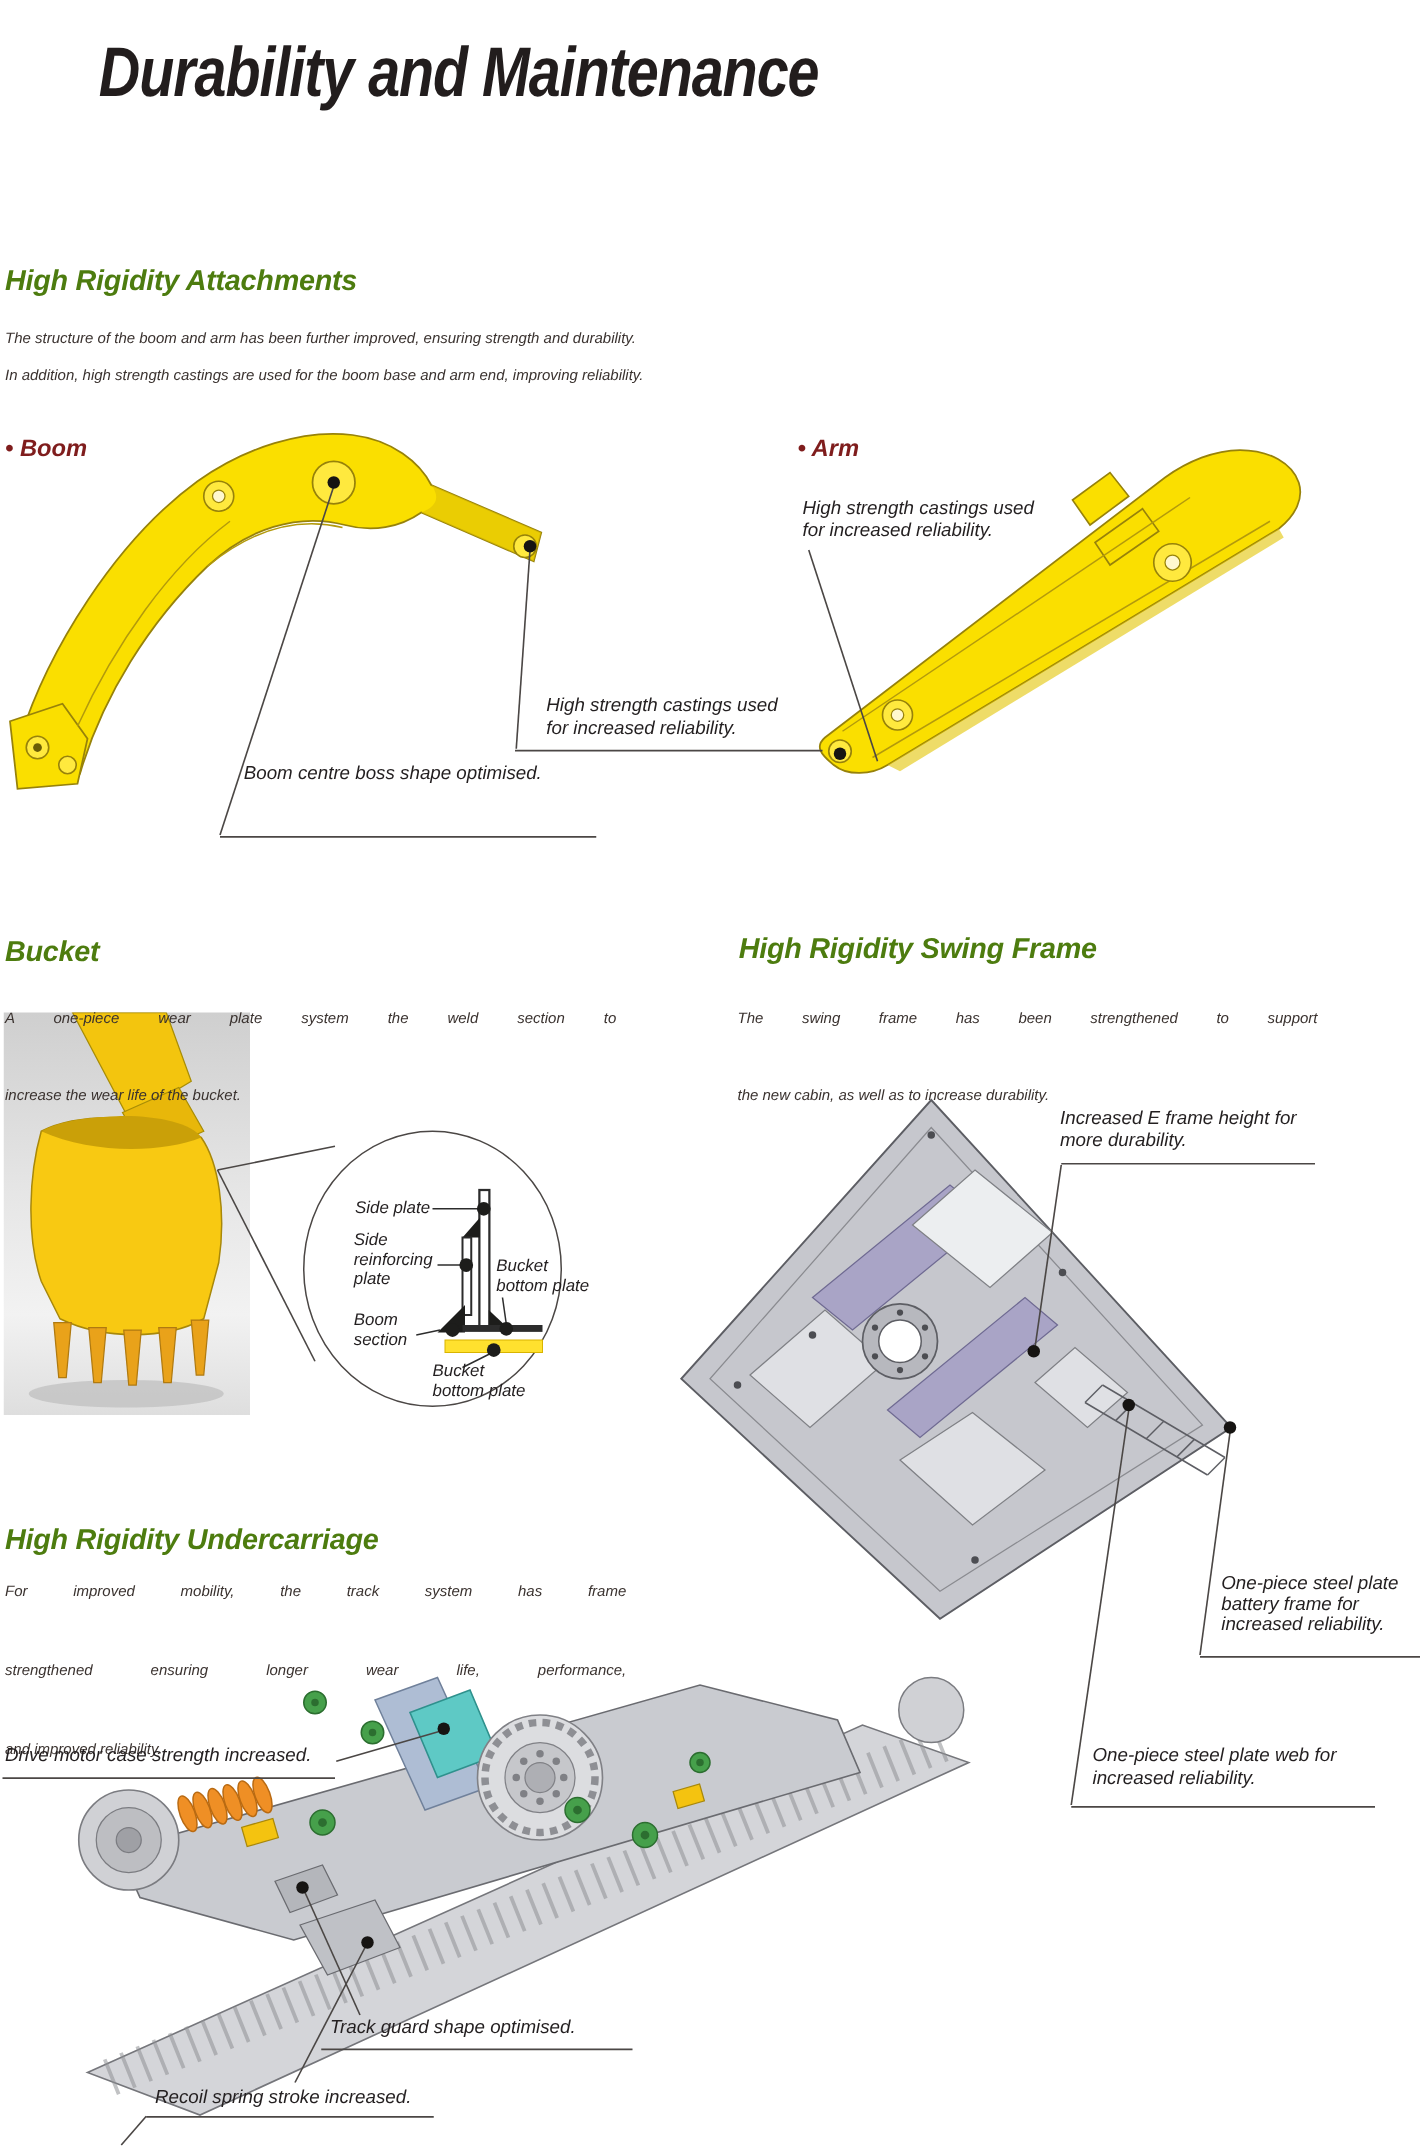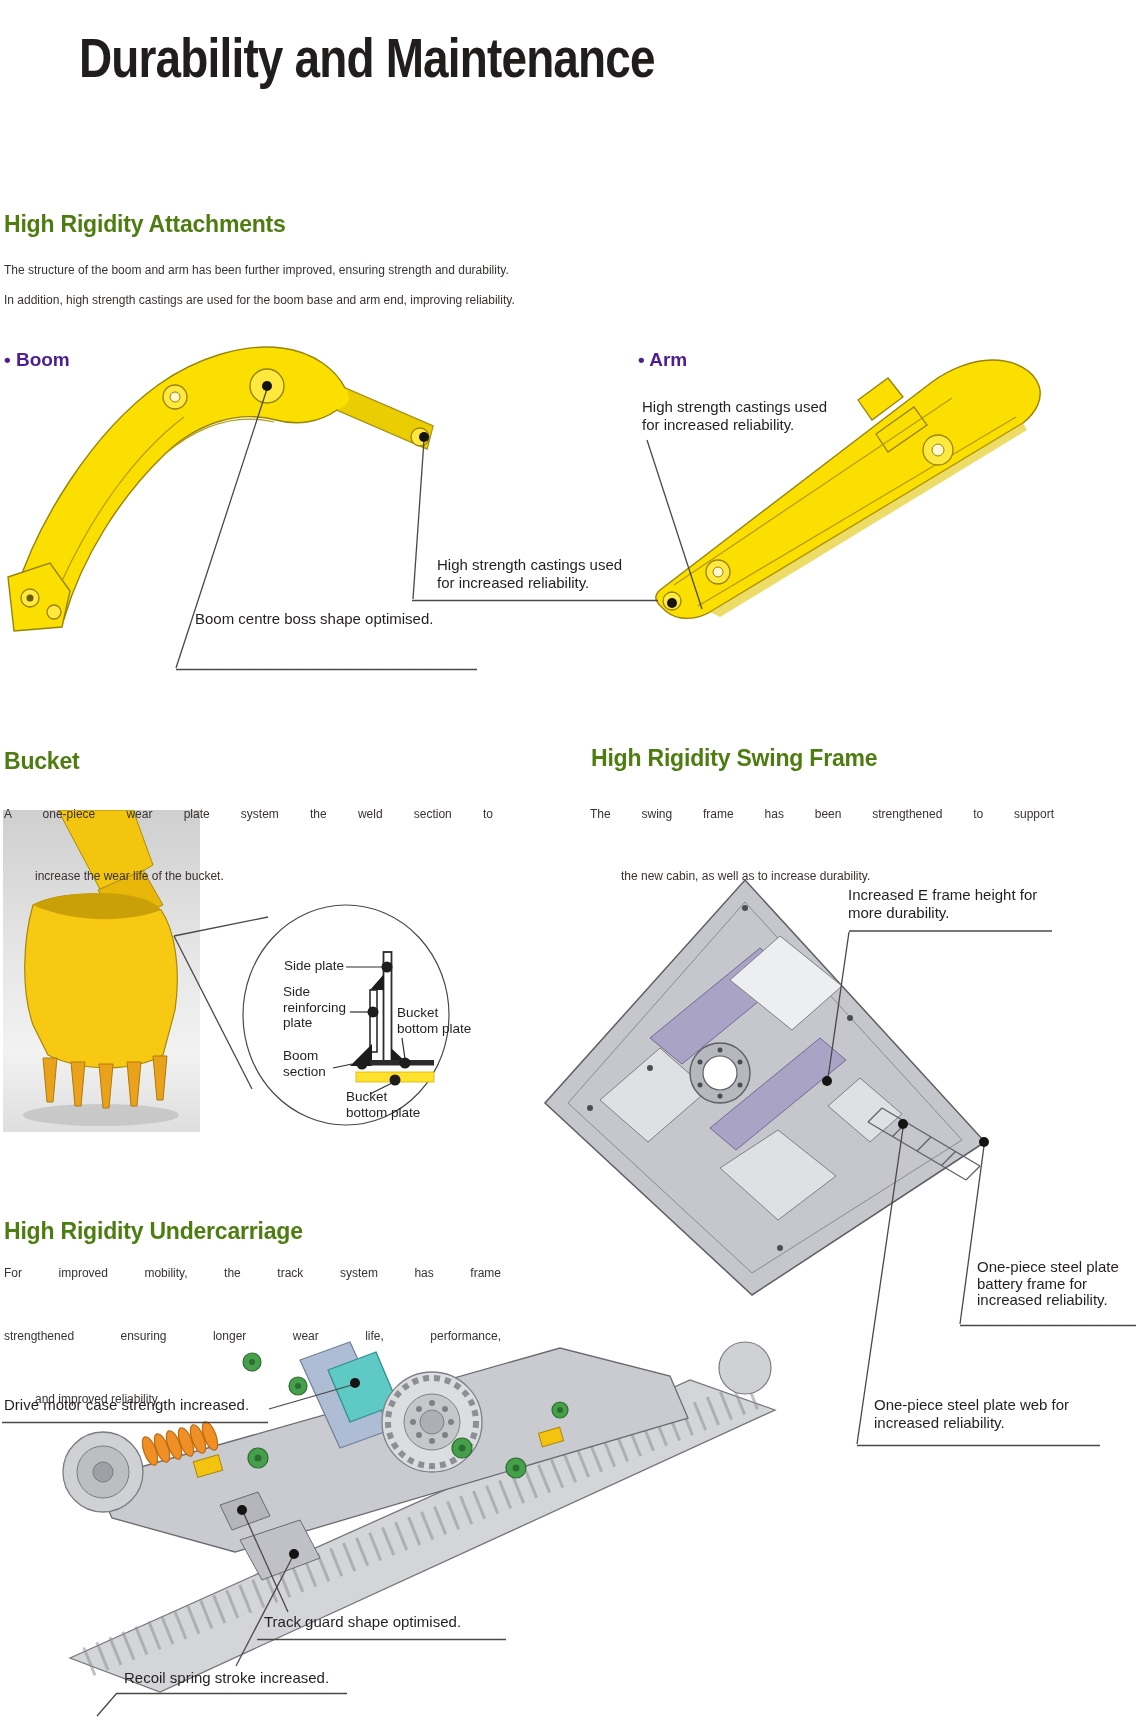--- a/index.html
+++ b/index.html
@@ -1,27 +1,27 @@
 <!DOCTYPE html>
 <html><head>
 <meta charset="utf-8">
 <style>
   html,body{margin:0;padding:0;background:#ffffff;}
   .page{position:relative;width:1140px;height:1717px;background:#fff;overflow:hidden;
-        font-family:"Liberation Sans","DejaVu Sans",sans-serif;color:#231f20;}
+        font-family:"Liberation Sans","DejaVu Sans",sans-serif;color:#231f20;font-style:italic;}
   .abs{position:absolute;}
   .title{position:absolute;font-weight:bold;font-size:56px;line-height:56px;letter-spacing:-1px;
          color:#221d1d;transform:scaleX(.82);transform-origin:0 0;white-space:nowrap;}
   .h2{position:absolute;font-weight:bold;font-size:23px;line-height:26px;letter-spacing:-.2px;color:#4d7c0f;white-space:nowrap;}
   .body18{position:absolute;font-size:12px;color:#3a322f;}
   .pline{display:block;white-space:nowrap;}
   .jline{display:block;text-align:justify;}
   .jline::after{content:"";display:inline-block;width:100%;height:0;}
-  .lline{display:block;padding-left:31px;}
-  .bullet{position:absolute;font-weight:bold;font-size:19px;color:#4c1d95;white-space:nowrap;}
+  .lline{display:block;}
+  .bullet{position:absolute;font-weight:bold;font-size:19px;color:#7f1d1d;white-space:nowrap;}
   .callout{position:absolute;font-size:15px;line-height:17.5px;color:#231f20;white-space:pre-line;}
   .dlabel{position:absolute;font-size:13.5px;line-height:15.5px;font-weight:normal;color:#231f20;white-space:pre-line;}
   .photo{background:linear-gradient(180deg,#cfcfcf 0%,#e6e6e6 45%,#f2f2f2 75%,#dedede 100%);}
   svg{display:block;}
 </style>
 </head>
 <body>
 
 <div class="page">
 

